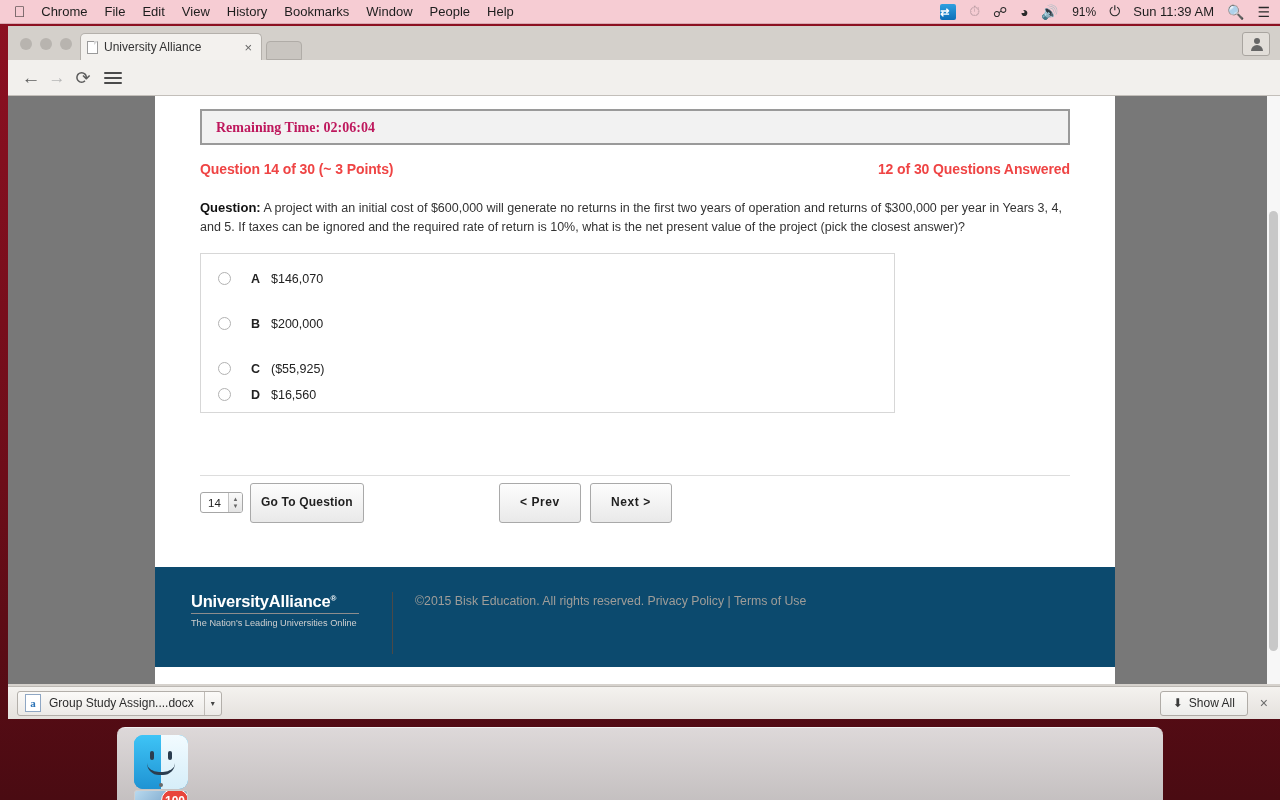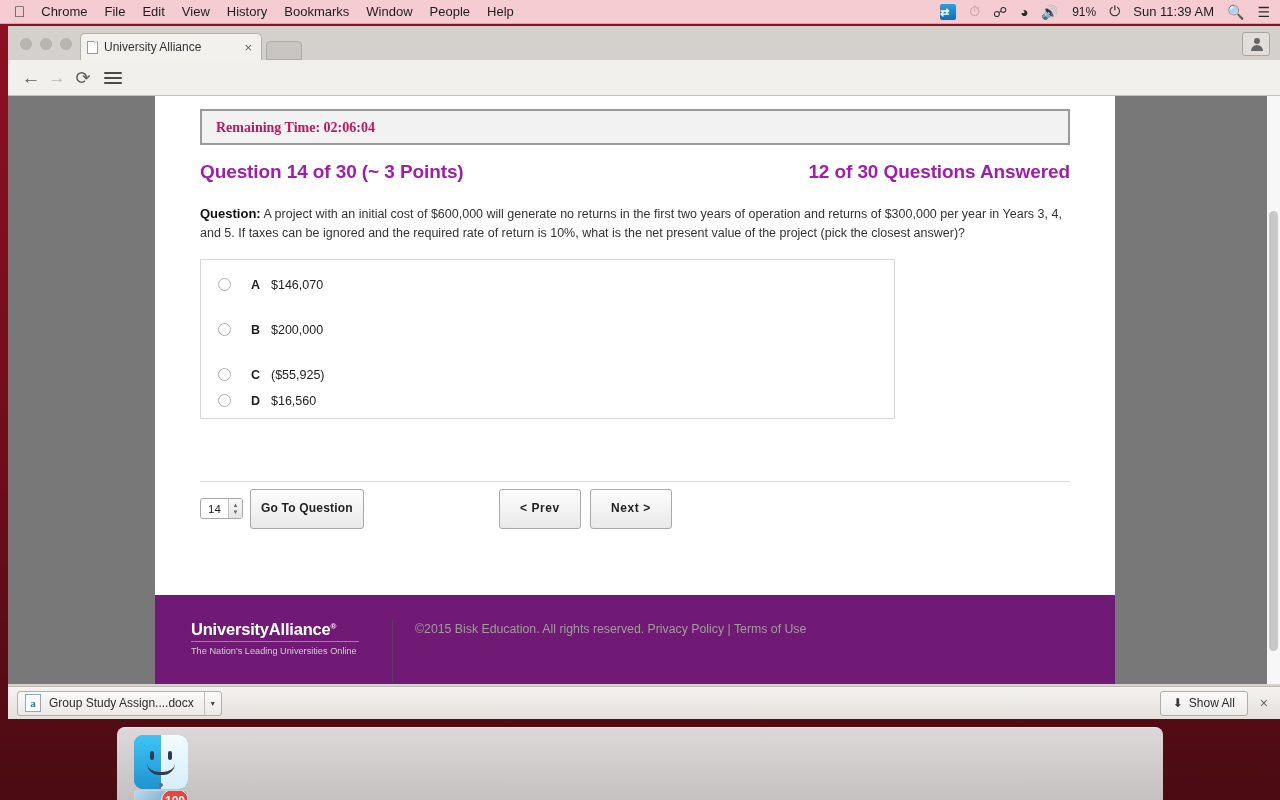--- a/index.html
+++ b/index.html
@@ -126,21 +126,21 @@
   .timer-box {
     border: 2px solid #9a9a9a; background: #f2f2f2;
     padding: 7px 14px; margin-bottom: 16px;
   }
   .timer-box .lbl {
     font-family: Liberation Serif, serif; font-weight: bold;
     font-size: 14px; color: #be185d;
   }
   .qhead { display: flex; justify-content: space-between; align-items: baseline; margin-bottom: 22px; }
   .qhead .left, .qhead .right {
-    font-size: 19px; font-weight: bold; color: #a21caf; letter-spacing: -0.1px;
+    font-size: 14px; font-weight: bold; color: #ef4444; letter-spacing: -0.1px;
   }
   .qtext { font-size: 12.5px; color: #333; line-height: 1.45; margin-bottom: 17px; max-width: 872px; }
   .qtext b { color: #111; font-size: 13px; }
 
   .answers {
     border: 1px solid #d7d7d7; width: 695px;
     padding: 18px 0 10px 0; margin-bottom: 62px;
   }
   .arow { display: flex; align-items: center; padding: 0 0 0 17px; }
   .arow.sp-lg { margin-bottom: 31px; }
@@ -175,22 +175,22 @@
   }
   .btn.gtq { margin-left: 7px; letter-spacing: 0.2px; }
   .mid-btns { margin-left: 135px; display: flex; gap: 9px; }
   .btn.pn { width: 82px; letter-spacing: 0.6px; }
   .nuq { margin-left: auto; display: flex; align-items: center; gap: 7px; }
   .nuq .lbl { font-size: 11px; color: #555; }
   .btn.dbl { padding: 3px 7px; font-size: 12px; }
 
   
   .footer {
-    position: absolute; left: 147px; top: 499px; width: 960px; height: 100px;
-    background: #701a75; display: flex; align-items: flex-start; padding-top: 25px;
+    position: absolute; left: 147px; top: 471px; width: 960px; height: 100px;
+    background: #0c4a6e; display: flex; align-items: flex-start; padding-top: 25px;
   }
   .fbrand { width: 237px; padding-left: 36px; }
   .fbrand .logo {
     color: #fff; font-weight: bold; font-size: 16.5px; letter-spacing: -0.2px;
     display: inline-block; position: relative;
   }
   .fbrand .logo .reg { font-size: 8px; vertical-align: super; }
   .fbrand .under { border-bottom: 1px solid #8d8d8d; width: 168px; margin-top: 2px; }
   .fbrand .tag { color: #cfcfcf; font-size: 9.2px; margin-top: 4px; }
   .fsep { width: 1px; background: #4b4947; height: 62px; }

